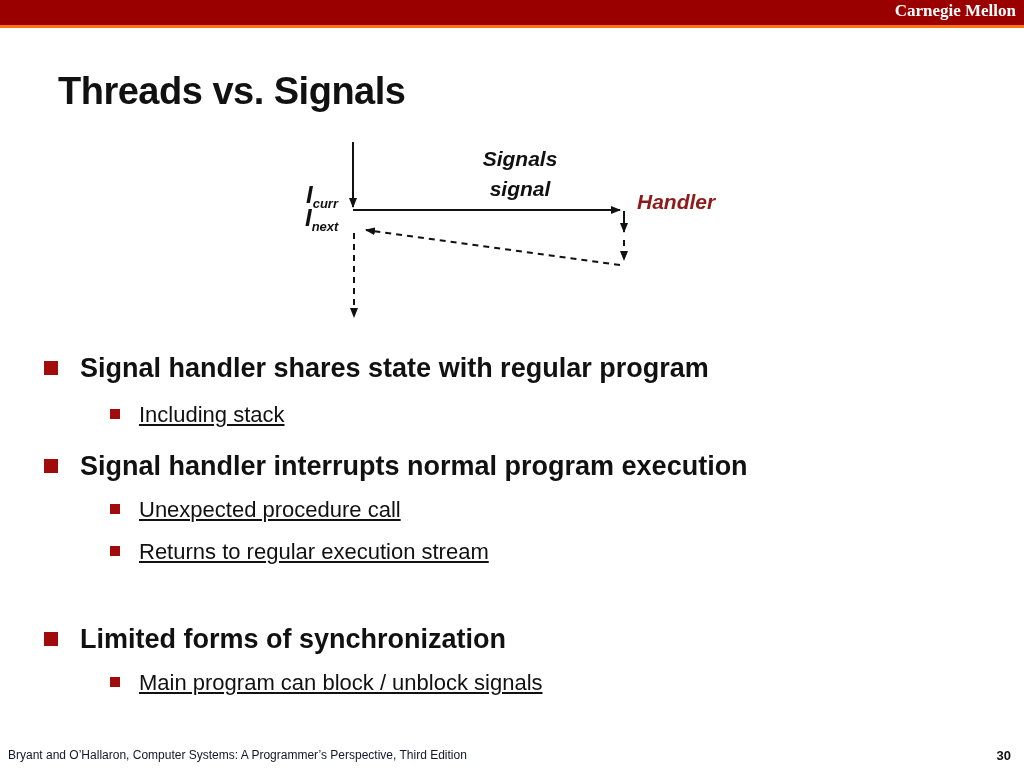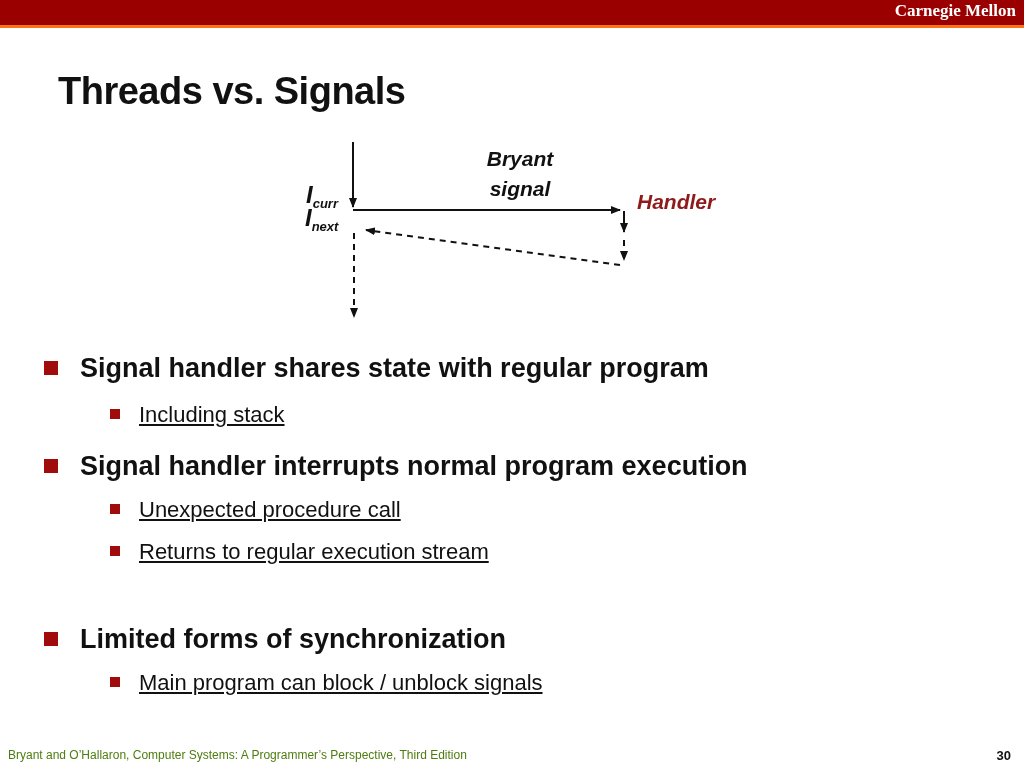--- a/index.html
+++ b/index.html
@@ -38,21 +38,21 @@
   .row{position:absolute;display:flex;align-items:flex-start;}
   .row .txt{white-space:nowrap;}
   .l1{left:44px;font-size:27px;font-weight:bold;line-height:32px;}
   .l1 .sq{width:14px;height:14px;margin:9px 22px 0 0;flex:0 0 auto;}
   .l2{left:110px;font-size:22px;font-weight:normal;line-height:27px;text-decoration:underline;}
   .l2 .sq{width:10px;height:10px;margin:8px 19px 0 0;flex:0 0 auto;}
   .sq{background:#a00b0b;}
   .it{font-style:italic;}
   
   .citation{
-    position:absolute;left:8px;bottom:6px;font-size:12px;color:#4d7c0f;
+    position:absolute;left:8px;bottom:6px;font-size:12px;color:#0f172a;
   }
   .pagenum{
     position:absolute;right:13px;bottom:5px;font-size:13px;font-weight:bold;color:#111;
   }
 </style>
 </head>
 <body>
 
 <div class="slide">
 
@@ -71,21 +71,21 @@
       </defs>
       <line x1="73" y1="12" x2="73" y2="77" stroke="#111" stroke-width="2" marker-end="url(#arrow)"></line>
       <line x1="73" y1="80" x2="340" y2="80" stroke="#111" stroke-width="2" marker-end="url(#arrow)"></line>
       <line x1="344" y1="81" x2="344" y2="102" stroke="#111" stroke-width="2" marker-end="url(#arrow)"></line>
       <line x1="344" y1="110" x2="344" y2="130" stroke="#111" stroke-width="2" stroke-dasharray="6 5" marker-end="url(#arrow)"></line>
       <line x1="340" y1="135" x2="86" y2="100" stroke="#111" stroke-width="2" stroke-dasharray="6 5" marker-end="url(#arrow)"></line>
       <line x1="74" y1="103" x2="74" y2="187" stroke="#111" stroke-width="2" stroke-dasharray="6 5" marker-end="url(#arrow)"></line>
     </svg>
 
     <div class="dlabel receive">
-      <div>Bryant</div>
+      <div>Signals</div>
       <div>signal</div>
     </div>
 
     <div class="dlabel handler" style="color:#8e1a1a;">Handler</div>
 
     <div class="dlabel ilabel icurr"><span>I</span><span class="subscript">curr</span></div>
 
     <div class="dlabel ilabel inext"><span>I</span><span class="subscript">next</span></div>
   </div>
 

